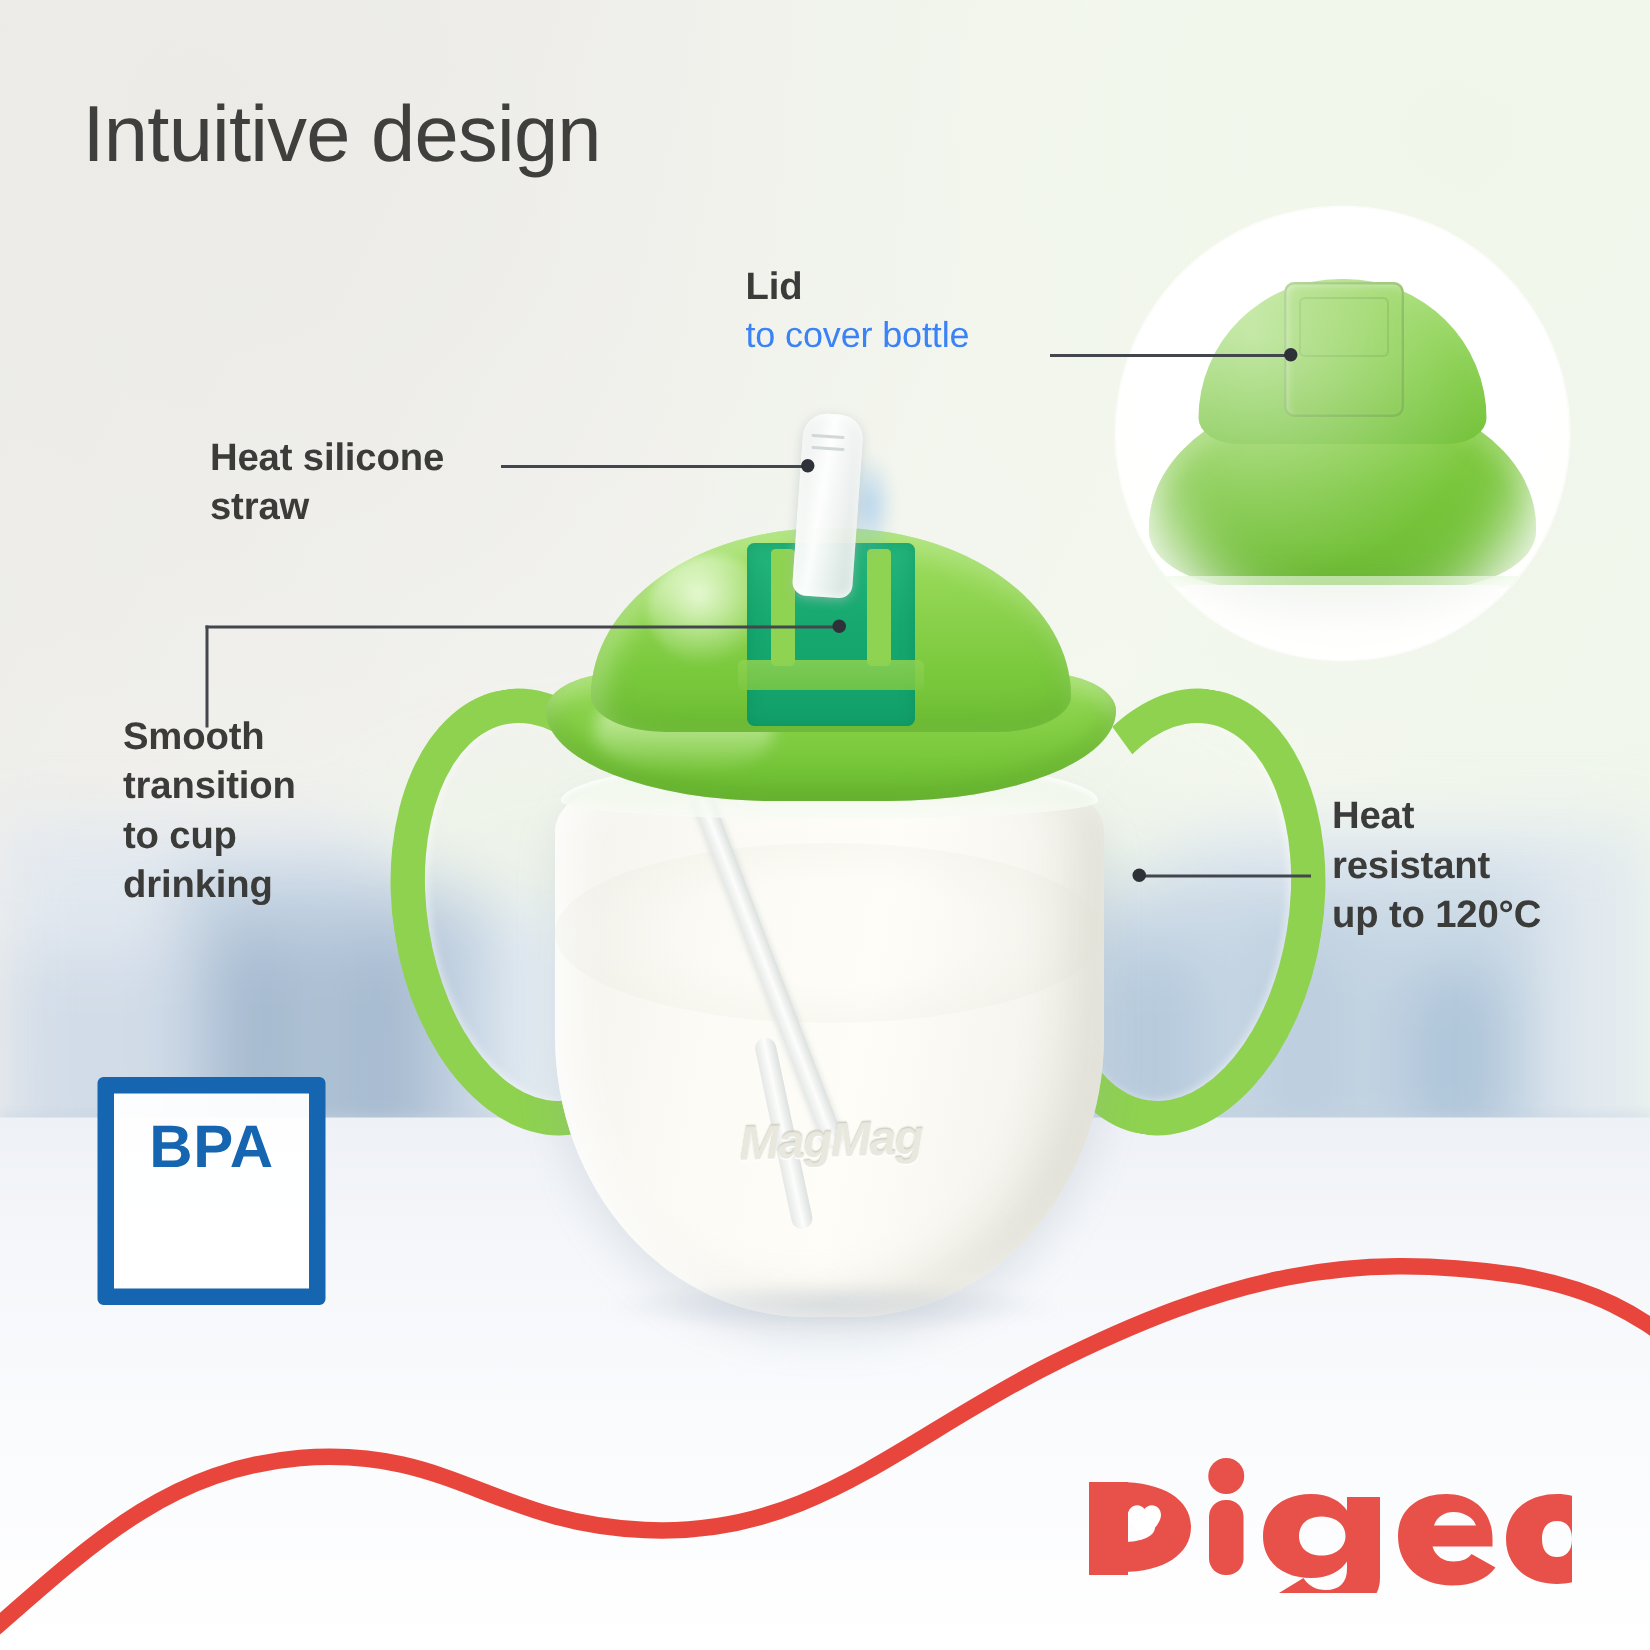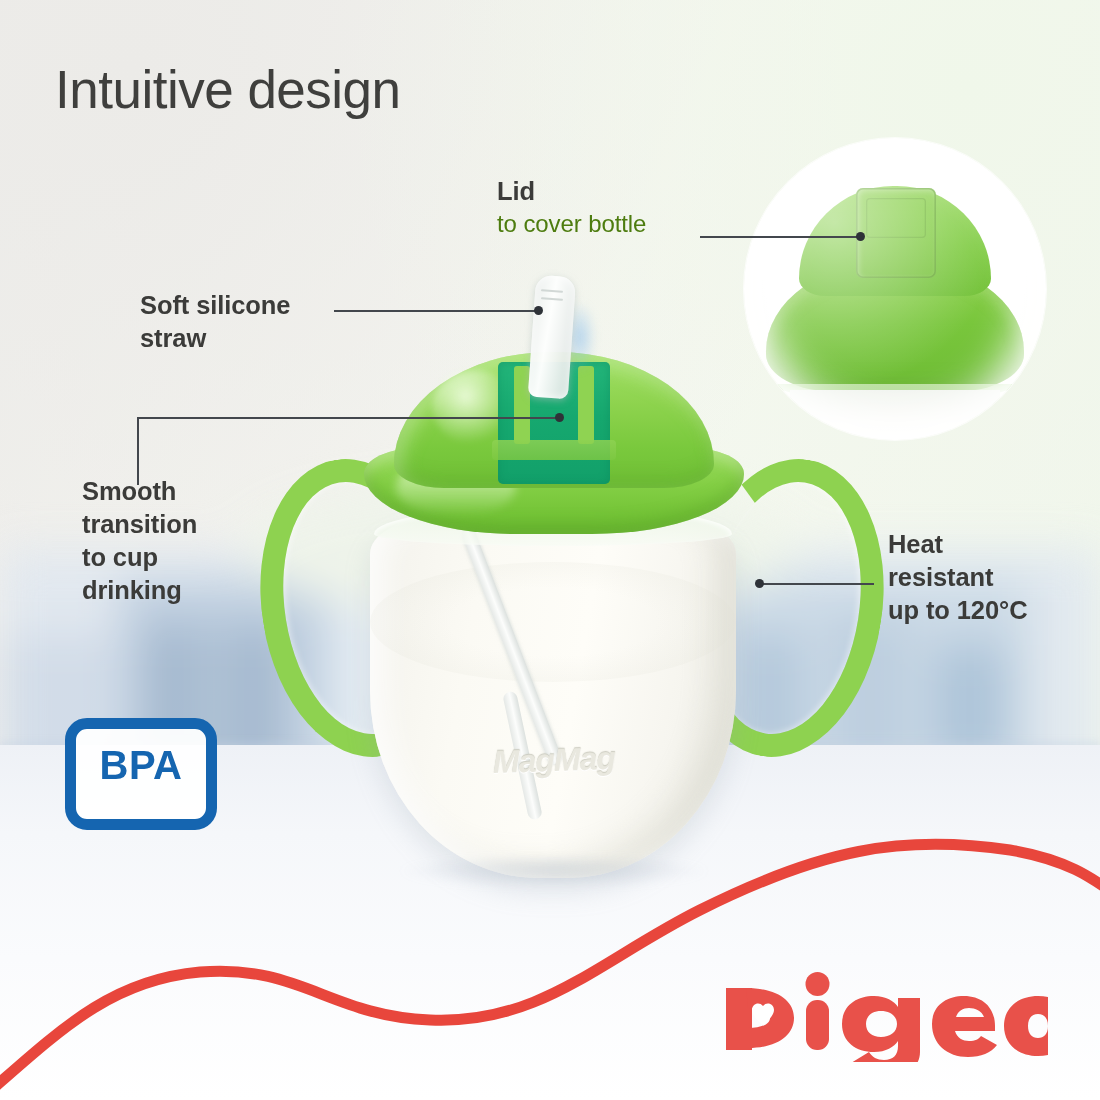--- a/index.html
+++ b/index.html
@@ -24,21 +24,21 @@
   .bg-table-edge{position:absolute;left:0;top:742px;width:1100px;height:10px;
     background:linear-gradient(180deg,rgba(198,210,226,.55),rgba(236,241,247,0));filter:blur(3px);}
 
   
   .title{position:absolute;left:55px;top:63px;font-size:53px;font-weight:normal;
     color:#3f3f3d;letter-spacing:-.5px;line-height:1;}
 
   
   .callout{position:absolute;line-height:1.30;}
   .callout .hd{font-size:25.5px;font-weight:bold;color:#3b3b39;letter-spacing:-.1px;}
-  .callout .sb{font-size:24px;font-weight:normal;color:#4d7c0f;letter-spacing:-.1px;}
+  .callout .sb{font-size:24px;font-weight:normal;color:#3b82f6;letter-spacing:-.1px;}
 
   #co-lid{left:497px;top:175px;}
   #co-straw{left:140px;top:289px;}
   #co-smooth{left:82px;top:475px;}
   #co-heat{left:888px;top:528px;}
 
   
   .lead{position:absolute;background:#43474d;}
   .lead-h{height:1.6px;}
   .lead-v{width:1.6px;}
@@ -145,22 +145,22 @@
     box-shadow:0 2px 7px rgba(175,190,188,.55), inset 0 0 8px rgba(255,255,255,.9);}
   .spout-rib{position:absolute;left:295px;top:28px;width:22px;height:2.4px;
     background:rgba(205,212,210,.9);border-radius:2px;transform:rotate(4deg);}
   .spout-rib2{position:absolute;left:295px;top:36px;width:22px;height:2.4px;
     background:rgba(205,212,210,.9);border-radius:2px;transform:rotate(4deg);}
   .spout-blue{position:absolute;left:322px;top:40px;width:28px;height:70px;
     background:radial-gradient(ellipse at 40% 50%,rgba(130,185,235,.55),rgba(130,185,235,0) 72%);
     filter:blur(4px);}
 
   
-  .bpa{position:absolute;left:65px;top:718px;width:152px;height:112px;
-    border:11px solid #1565b0;border-radius:22px;background:rgba(255,255,255,.93);
+  .bpa{position:absolute;left:65px;top:718px;width:152px;height:152px;
+    border:11px solid #1565b0;border-radius:4px;background:rgba(255,255,255,.93);
     box-sizing:border-box;}
   .bpa-a{position:absolute;left:0;right:0;top:16px;text-align:center;
     font-size:40px;font-weight:bold;color:#1565b0;letter-spacing:.5px;line-height:1;}
   .bpa-b{position:absolute;left:0;right:0;top:62px;text-align:center;
     font-size:40px;font-weight:bold;color:#2eb7d8;letter-spacing:.5px;line-height:1;}
 
   
   .wave{position:absolute;left:0;top:820px;width:1100px;height:280px;}
   .logo{position:absolute;left:718px;top:970px;width:330px;height:92px;}
 </style>
@@ -243,21 +243,21 @@
 
   <div class="lead lead-h" style="left:762px;top:583px;width:112px;"></div>
   <div class="dot" style="left:755px;top:579px;"></div>
 
   <div class="callout" id="co-lid">
     <div class="hd">Lid</div>
     <div class="sb">to cover bottle</div>
   </div>
 
   <div class="callout" id="co-straw">
-    <div class="hd">Soft silicone</div>
+    <div class="hd">Heat silicone</div>
     <div class="hd">straw</div>
   </div>
 
   <div class="callout" id="co-smooth">
     <div class="hd">Smooth</div>
     <div class="hd">transition</div>
     <div class="hd">to cup</div>
     <div class="hd">drinking</div>
   </div>
 

